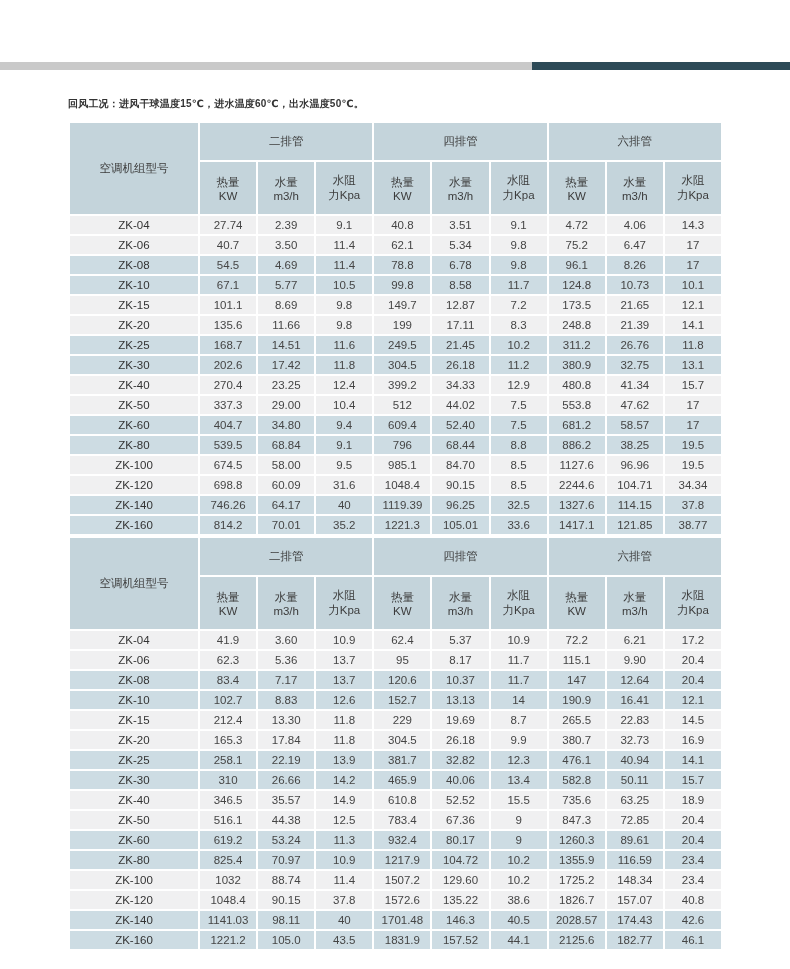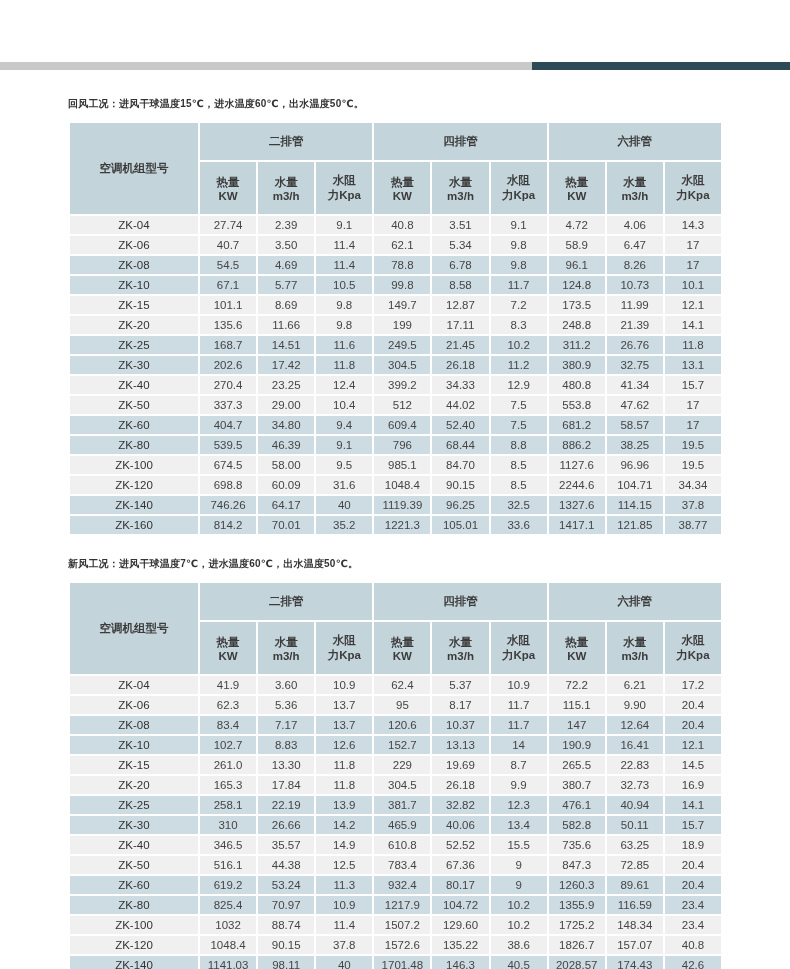--- a/index.html
+++ b/index.html
@@ -29,21 +29,21 @@
   table.spec {
     width: 100%;
     border-collapse: separate;
     border-spacing: 2px;
     table-layout: fixed;
     background: #ffffff;
   }
   table.spec col.model-col { width: 128px; }
   table.spec th {
     background: var(--header-bg, #c4d4db);
-    font-size: 11.5px; font-weight: 700; color: #3c3c3c;
+    font-size: 11.5px; font-weight: 400; color: #3c3c3c;
     text-align: center; vertical-align: middle;
     padding: 11px; height: 20px;
   }
   table.spec thead tr.sub-row th { height: 22px; }
   table.spec td {
     font-size: 11.5px; color: #454545;
     text-align: center; vertical-align: middle;
     padding: 0; height: 18px;
   }
   table.spec tr.band-light td { background: var(--row-light, #f0f0f1); }
@@ -109,21 +109,21 @@
             <td>14.3</td>
           </tr>
           <tr class="band-light">
             <td class="model">ZK-06</td>
             <td>40.7</td>
             <td>3.50</td>
             <td>11.4</td>
             <td>62.1</td>
             <td>5.34</td>
             <td>9.8</td>
-            <td>58.9</td>
+            <td>75.2</td>
             <td>6.47</td>
             <td>17</td>
           </tr>
           <tr class="band-blue">
             <td class="model">ZK-08</td>
             <td>54.5</td>
             <td>4.69</td>
             <td>11.4</td>
             <td>78.8</td>
             <td>6.78</td>
@@ -146,21 +146,21 @@
           </tr>
           <tr class="band-light">
             <td class="model">ZK-15</td>
             <td>101.1</td>
             <td>8.69</td>
             <td>9.8</td>
             <td>149.7</td>
             <td>12.87</td>
             <td>7.2</td>
             <td>173.5</td>
-            <td>11.99</td>
+            <td>21.65</td>
             <td>12.1</td>
           </tr>
           <tr class="band-light">
             <td class="model">ZK-20</td>
             <td>135.6</td>
             <td>11.66</td>
             <td>9.8</td>
             <td>199</td>
             <td>17.11</td>
             <td>8.3</td>
@@ -224,21 +224,21 @@
             <td>609.4</td>
             <td>52.40</td>
             <td>7.5</td>
             <td>681.2</td>
             <td>58.57</td>
             <td>17</td>
           </tr>
           <tr class="band-blue">
             <td class="model">ZK-80</td>
             <td>539.5</td>
-            <td>46.39</td>
+            <td>68.84</td>
             <td>9.1</td>
             <td>796</td>
             <td>68.44</td>
             <td>8.8</td>
             <td>886.2</td>
             <td>38.25</td>
             <td>19.5</td>
           </tr>
           <tr class="band-light">
             <td class="model">ZK-100</td>
@@ -286,21 +286,20 @@
             <td>33.6</td>
             <td>1417.1</td>
             <td>121.85</td>
             <td>38.77</td>
           </tr>
         </tbody>
     </table>
   </div>
 
   <div class="section section-2">
-    <p class="condition">新风工况：进风干球温度7℃，进水温度60℃，出水温度50℃。</p>
     <table class="spec">
       <colgroup>
         <col class="model-col">
         <col>
           <col>
           <col>
           <col>
           <col>
           <col>
           <col>
@@ -370,21 +369,21 @@
             <td>12.6</td>
             <td>152.7</td>
             <td>13.13</td>
             <td>14</td>
             <td>190.9</td>
             <td>16.41</td>
             <td>12.1</td>
           </tr>
           <tr class="band-light">
             <td class="model">ZK-15</td>
-            <td>261.0</td>
+            <td>212.4</td>
             <td>13.30</td>
             <td>11.8</td>
             <td>229</td>
             <td>19.69</td>
             <td>8.7</td>
             <td>265.5</td>
             <td>22.83</td>
             <td>14.5</td>
           </tr>
           <tr class="band-light">

